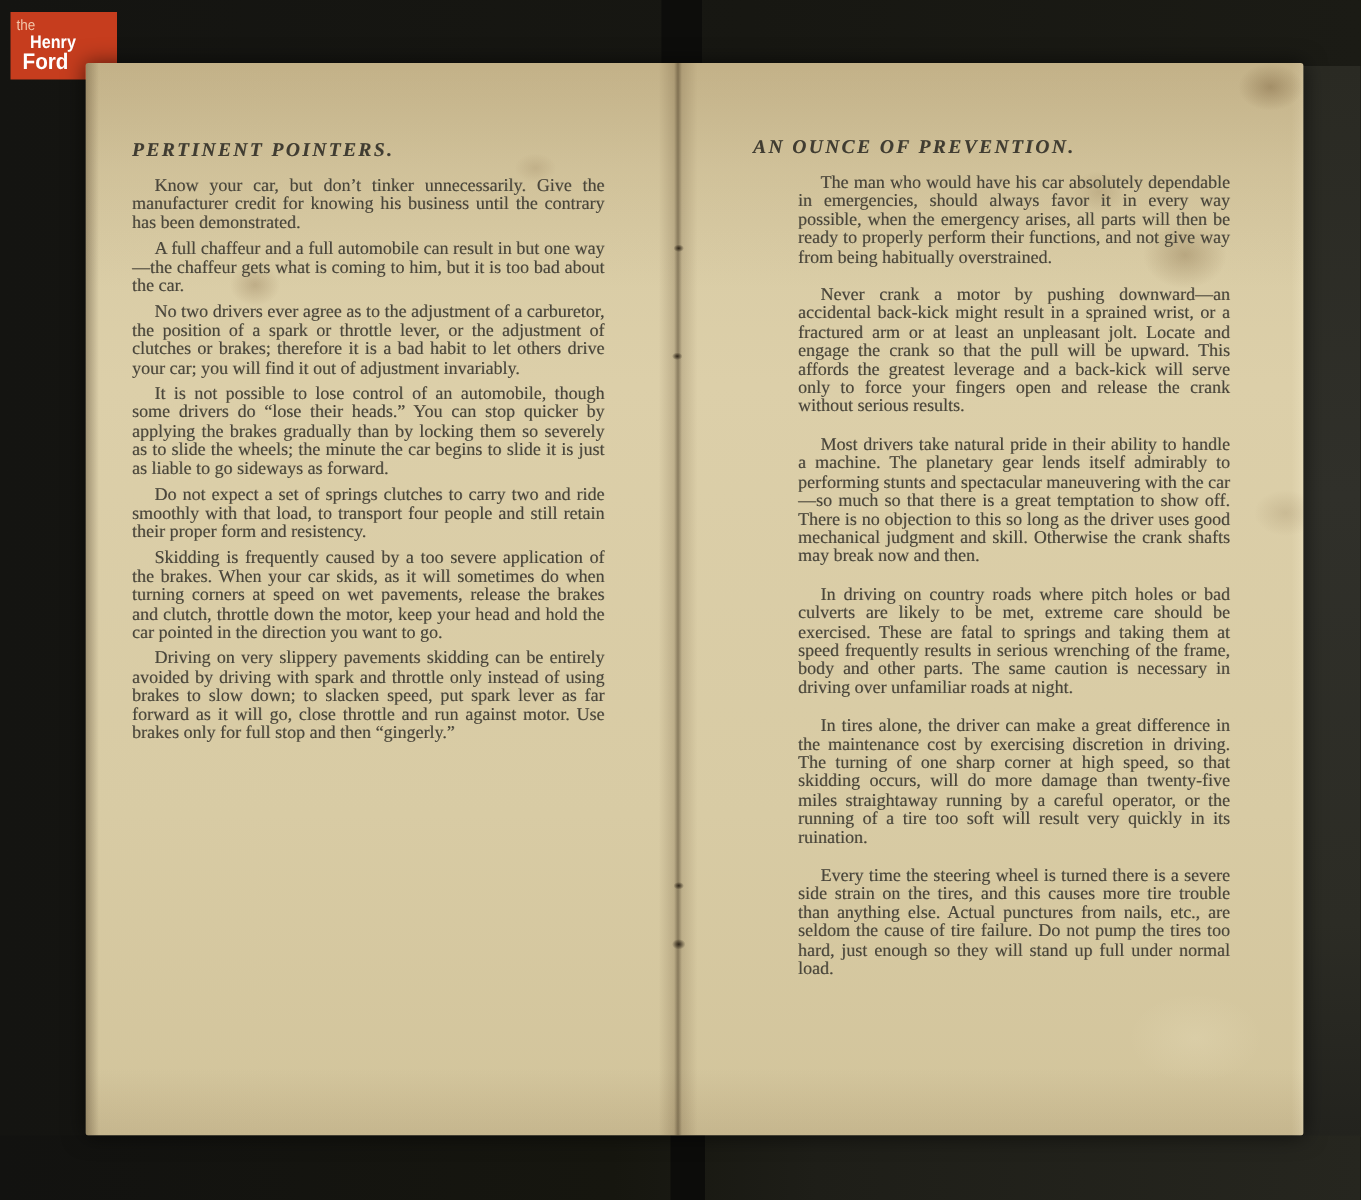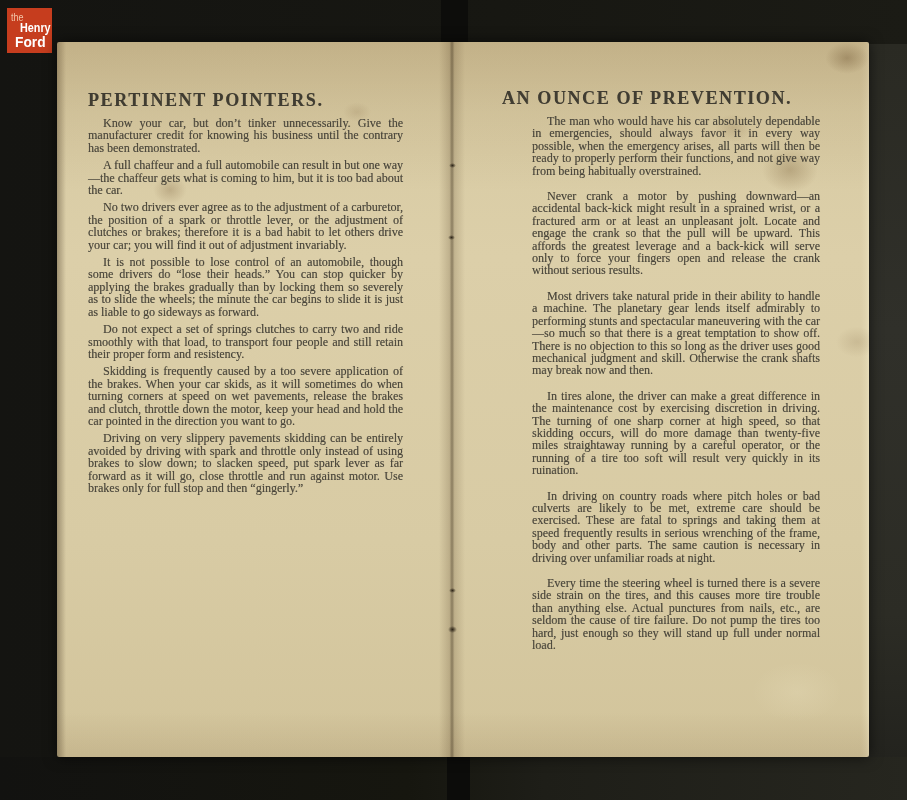--- a/index.html
+++ b/index.html
@@ -14,21 +14,21 @@
   .bg-right-strip{position:absolute;left:868px;top:44px;width:39px;height:714px;
     background:linear-gradient(180deg,#2a2a23 0%,#30302a 40%,#2c2c25 80%,#23231e 100%);
     background-color:#2d2d26;}
   .bg-bottom{position:absolute;left:0;top:757px;width:907px;height:43px;
     background:linear-gradient(90deg,#121210 0%,#16160f 45%,#1e1e18 60%,#26261f 100%);}
   .bg-spine-top{position:absolute;left:441px;top:0;width:27px;height:46px;background:#0d0d0b;}
   .bg-spine-bottom{position:absolute;left:447px;top:753px;width:23px;height:47px;background:#0c0c0a;}
 
   
   .logo{position:absolute;left:7px;top:8px;width:45px;height:45px;background:#c63d1e;
-    font-family:"Liberation Sans", sans-serif;color:#fff;}
+    font-family:"Liberation Sans", sans-serif;color:#fff;padding-left:26px;}
   .logo span{position:absolute;display:block;line-height:1;transform-origin:left top;}
   .logo .logo-the{left:4px;top:5px;font-size:10px;color:#f2c5a8;transform:scaleX(.9);}
   .logo .logo-henry{left:13px;top:14px;font-size:12px;font-weight:bold;transform:scaleX(.9);}
   .logo .logo-ford{left:8px;top:26px;font-size:15px;font-weight:bold;transform:scaleX(.92);}
 
   
   .book{position:absolute;left:57px;top:42px;width:812px;height:715px;border-radius:2px;
     box-shadow:0 0 14px rgba(0,0,0,.6);
     background:
       radial-gradient(40px 32px at 733px 128px, rgba(118,92,54,.32), rgba(118,92,54,0) 70%),
@@ -51,22 +51,22 @@
   .hole{position:absolute;width:7px;height:5px;border-radius:50%;
     background:radial-gradient(closest-side, rgba(30,22,12,.85), rgba(30,22,12,0));}
   .hole.h1{left:392px;top:121px;} .hole.h2{left:391px;top:193px;}
   .hole.h3{left:392px;top:546px;} .hole.h4{left:391px;top:584px;width:9px;height:7px;}
 
   
   .col{position:absolute;color:#4a463b;font-size:12px;line-height:12.4px;
     text-shadow:.3px .3px .4px rgba(74,70,60,.45);}
   .col-left{left:31px;top:51px;width:315px;}
   .col-right{left:445px;top:49px;width:318px;}
-  .col h2{margin:0 0 10px 0;font-size:18px;line-height:14px;font-weight:bold;
-    letter-spacing:1.6px;color:#403c31;}
+  .col h2{margin:0 0 10px 0;font-size:13px;line-height:14px;font-weight:bold;
+    letter-spacing:1.6px;color:#403c31;font-style:italic;}
   .para{margin:0 0 5px 0;text-indent:15px;text-align:justify;hyphens:auto;-webkit-hyphens:auto;}
   .col-right .para{margin-bottom:13px;margin-left:30px;}
   .pagenum{position:absolute;font-size:10.5px;font-weight:bold;color:#4a463b;text-align:center;}
   .pagenum-left{left:31px;top:664px;width:315px;}
   .pagenum-right{left:445px;top:660px;width:318px;}
 </style>
 </head>
 <body>
 
 <div class="bg-base"></div>
@@ -100,18 +100,18 @@
         <p class="para">Driving on very slippery pavements skidding can be entirely avoided by driving with spark and throttle only instead of using brakes to slow down; to slacken speed, put spark lever as far forward as it will go, close throttle and run against motor.  Use brakes only for full stop and then “gingerly.”</p>
       </div>
   </div>
 
   <div class="col col-right">
     <h2>AN OUNCE OF PREVENTION.</h2>
     <div>
         <p class="para">The man who would have his car absolutely dependable in emergencies, should always favor it in every way possible, when the emergency arises, all parts will then be ready to properly perform their functions, and not give way from being habitually overstrained.</p>
         <p class="para">Never crank a motor by pushing downward—an accidental back-kick might result in a sprained wrist, or a fractured arm or at least an unpleasant jolt.  Locate and engage the crank so that the pull will be upward.  This affords the greatest leverage and a back-kick will serve only to force your fingers open and release the crank without serious results.</p>
         <p class="para">Most drivers take natural pride in their ability to handle a machine.  The planetary gear lends itself admirably to performing stunts and spectacular maneuvering with the car—so much so that there is a great temptation to show off.  There is no objection to this so long as the driver uses good mechanical judgment and skill.  Otherwise the crank shafts may break now and then.</p>
+        <p class="para">In driving on country roads where pitch holes or bad culverts are likely to be met, extreme care should be exercised.  These are fatal to springs and taking them at speed frequently results in serious wrenching of the frame, body and other parts.  The same caution is necessary in driving over unfamiliar roads at night.</p>
         <p class="para">In tires alone, the driver can make a great difference in the maintenance cost by exercising discretion in driving.  The turning of one sharp corner at high speed, so that skidding occurs, will do more damage than twenty-five miles straightaway running by a careful operator, or the running of a tire too soft will result very quickly in its ruination.</p>
-        <p class="para">In driving on country roads where pitch holes or bad culverts are likely to be met, extreme care should be exercised.  These are fatal to springs and taking them at speed frequently results in serious wrenching of the frame, body and other parts.  The same caution is necessary in driving over unfamiliar roads at night.</p>
         <p class="para">Every time the steering wheel is turned there is a severe side strain on the tires, and this causes more tire trouble than anything else.  Actual punctures from nails, etc., are seldom the cause of tire failure.  Do not pump the tires too hard, just enough so they will stand up full under normal load.</p>
       </div>
   </div>
 </div>
 
 </body></html>

